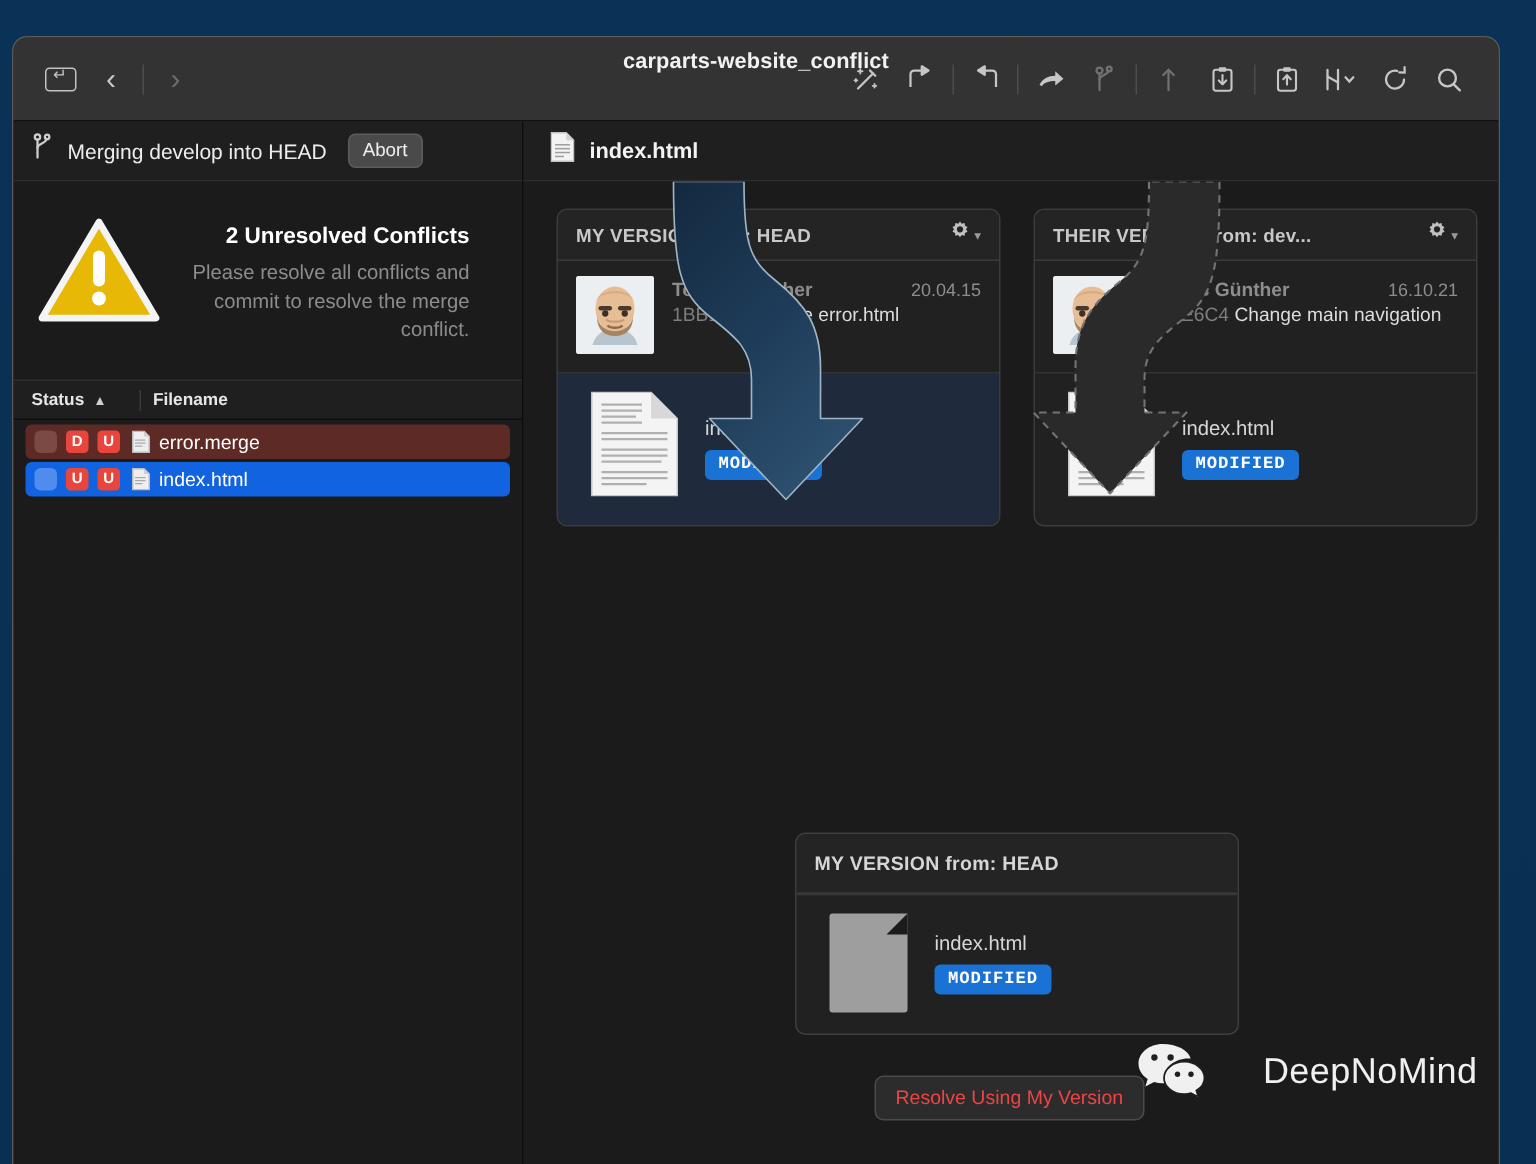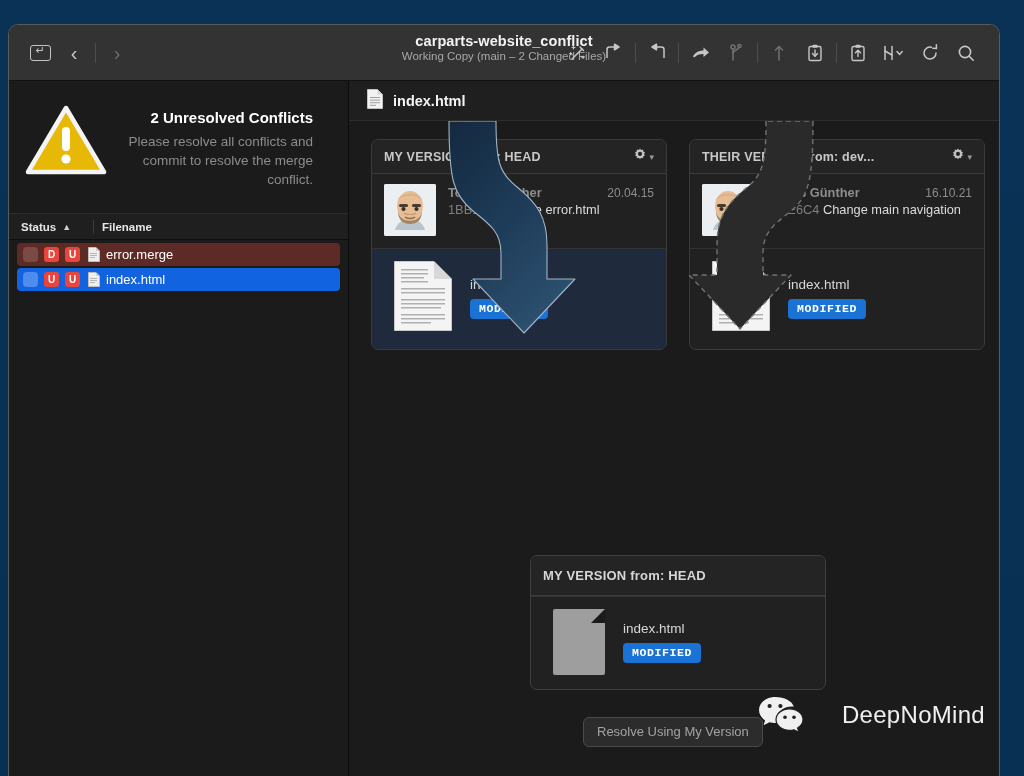--- a/index.html
+++ b/index.html
@@ -237,21 +237,21 @@
     border-radius: 2px 0 2px 2px;
     position: relative;
   }
   .plain-doc::after {
     content: ""; position: absolute; right: 0; top: 0;
     border-width: 0 0 14px 14px; border-style: solid;
     border-color: transparent transparent #1b1b1b transparent;
   }
   #resolve-btn {
     position: absolute; left: 234px; top: 596px;
-    background: #2c2c2c; color: #a3a3a3;
+    background: #2c2c2c; color: #ef4444;
     border: 1px solid #4b4b4b; border-radius: 6px;
     font-size: 13px; padding: 6px 13px 7px;
     font-family: "Liberation Sans", sans-serif;
     z-index: 4;
   }
 
   
   #arrows { position: absolute; left: 0; top: 0; width: 660px; height: 420px; z-index: 1; }
 
   
@@ -276,21 +276,20 @@
             <span class="chev">‹</span>
           </div>
         <div class="tb-sep-v"></div>
         <div class="tb-icon-btn">
             <span class="chev dim">›</span>
           </div>
       </div>
 
       <div id="repo-title">
         <span class="name">carparts-website_conflict</span>
-        <span class="sub">Working Copy (main – 2 Changed Files)</span>
       </div>
 
       <div class="tb-right">
         <div class="tb-icon-btn">
           <svg width="20" height="20" viewBox="0 0 20 20" fill="none" stroke="#c6c6c6" stroke-width="1.5" stroke-linecap="round">
             <path d="M4 16 L14 6"></path>
               <path d="M12 4 L15.5 7.5"></path>
             <path d="M5.5 3 v3 M4 4.5 h3" stroke-width="1.2"></path>
             <path d="M15 13 v2.4 M13.8 14.2 h2.4" stroke-width="1.2"></path>
             <path d="M2.6 9.6 v2 M1.6 10.6 h2" stroke-width="1.1"></path>
@@ -367,20 +366,32 @@
               <path d="M13.2 13.2 L17.2 17.2"></path>
           </svg>
         </div>
       </div>
     </div>
 
     <div id="body">
 
       <div id="sidebar">
 
+        <div id="merge-bar">
+          <span>
+            <svg width="14" height="20" viewBox="0 0 14 20" fill="none" stroke="#cfcfcf" stroke-width="1.5" stroke-linecap="round">
+              <path d="M4 17 V5"></path>
+                <circle cx="4" cy="3.3" r="1.8"></circle>
+              <path d="M4 10.5 C4 7.6 10 7.6 10 4.5"></path>
+                <circle cx="10.4" cy="3.3" r="1.5"></circle>
+            </svg>
+          </span>
+          <span class="mlabel">Merging develop into HEAD</span>
+          <button id="abort-btn">Abort</button>
+        </div>
 
         <div id="conflict-banner">
           <span>
             <svg width="82" height="74" viewBox="0 0 82 74">
               <path d="M41 5 L79 69 H3 Z" fill="#e8b806" stroke="#f4f4f4" stroke-width="4.5" stroke-linejoin="round"></path>
               <rect x="37" y="24" width="8" height="24" rx="4" fill="#fff"></rect>
               <circle cx="41" cy="56" r="4.6" fill="#fff"></circle>
             </svg>
           </span>
           <div class="texts">

